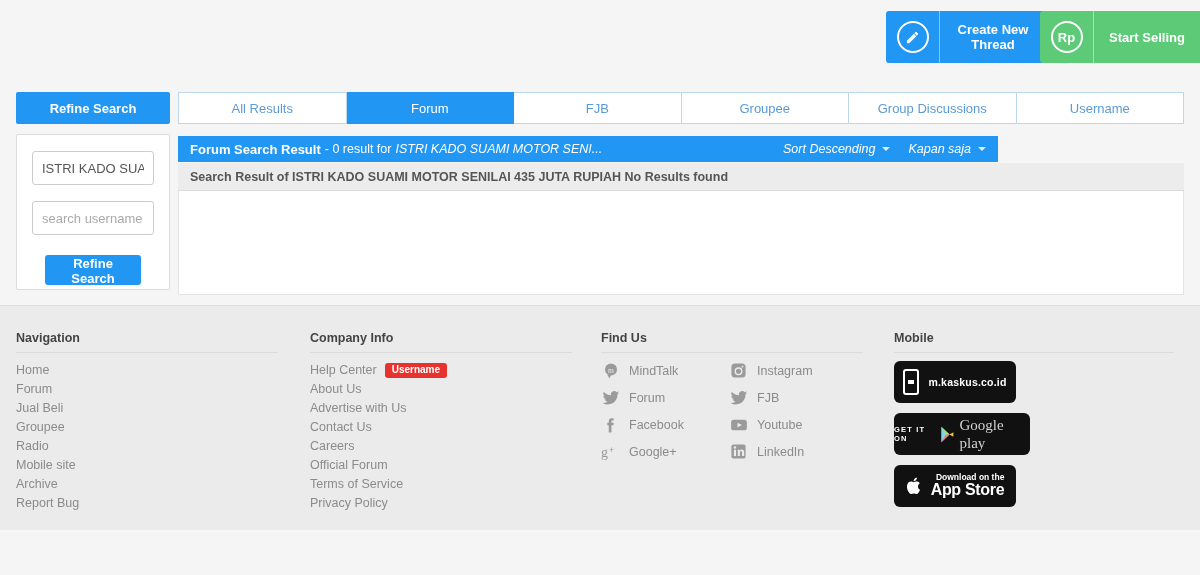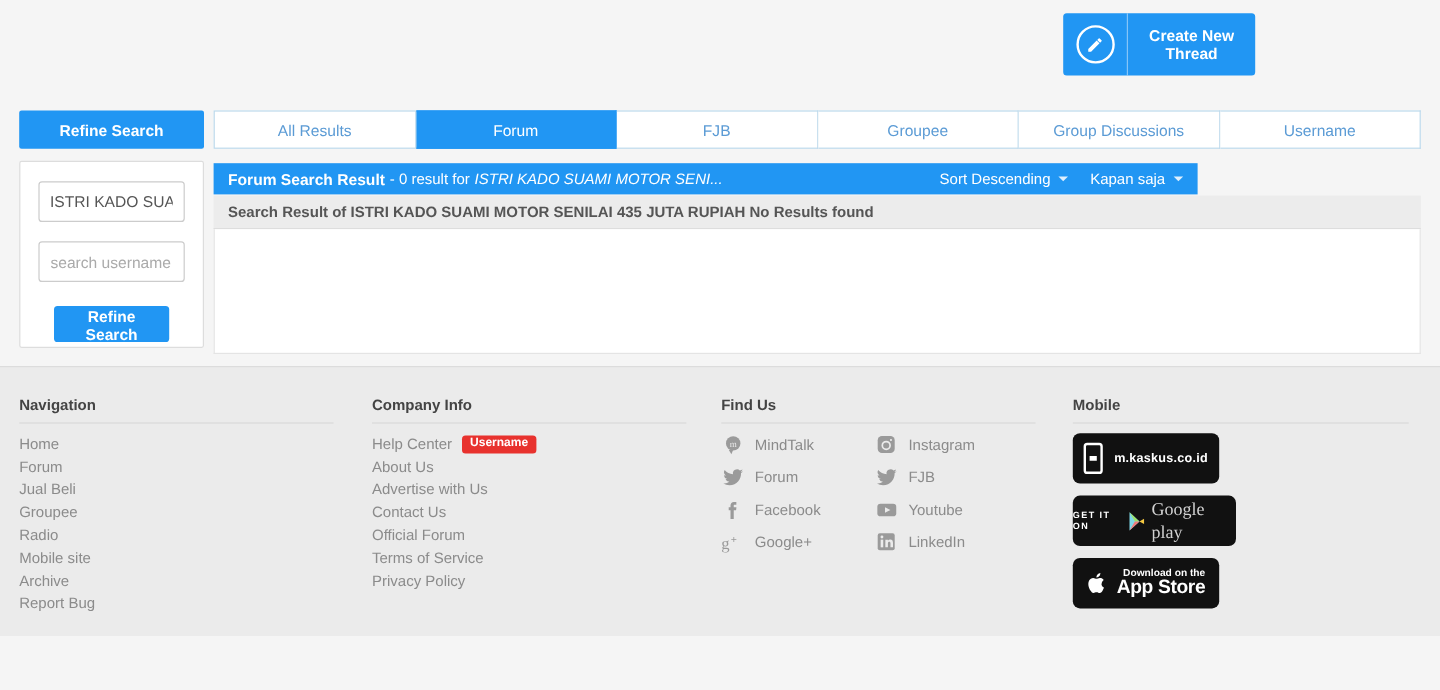--- a/index.html
+++ b/index.html
@@ -53,21 +53,21 @@
               cursor:pointer; }
 
   
   .result-head { position:absolute; left:178px; top:136px; width:820px; height:26px;
                  background:#2196f3; color:#fff; display:flex; align-items:center;
                  padding:0 12px; font-size:12.5px; }
   .rh-title { font-weight:bold; font-size:13px; }
   .rh-sub { margin-left:4px; }
   .rh-query { font-style:italic; margin-left:4px; }
   .rh-right { margin-left:auto; display:flex; align-items:center; gap:18px; font-size:12.5px; }
-  .rh-drop { display:flex; align-items:center; gap:7px; cursor:pointer; }
+  .rh-drop { display:flex; align-items:center; gap:7px; cursor:pointer;font-style:italic; }
   .caret { width:0;height:0;border-left:4px solid transparent;border-right:4px solid transparent;
            border-top:4px solid rgba(255,255,255,.85); }
   .result-row { position:absolute; left:178px; top:163px; width:1006px; height:28px;
                 background:#ececec; border-bottom:1px solid #ddd;
                 display:flex; align-items:center; padding:0 12px;
                 font-size:12.5px; font-weight:bold; color:#555; }
   .result-body { position:absolute; left:178px; top:191px; width:1006px; height:104px;
                  background:#fff; border:1px solid #e4e4e4; border-top:none; }
 
   
@@ -115,20 +115,26 @@
     <div class="cta-icon">
       <div class="ring">
         <svg width="15" height="15" viewBox="0 0 24 24" aria-hidden="true">
           <path d="M3 17.2V21h3.8L18 9.8 14.2 6 3 17.2zM20.7 7.1a1 1 0 000-1.4l-2.4-2.4a1 1 0 00-1.4 0L15 5.2 18.8 9l1.9-1.9z" fill="#fff"></path>
         </svg>
       </div>
     </div>
     <div class="cta-label">Create New Thread</div>
   </div>
 
+  <div class="cta-group cta-sell">
+    <div class="cta-icon">
+      <div class="ring">Rp</div>
+    </div>
+    <div class="cta-label">Start Selling</div>
+  </div>
 </div>
 
 <div class="refine-tab">
   <span>Refine Search</span>
 </div>
 <div class="tabs" id="tabs-host">
     <div class="tab">
       <span>All Results</span>
     </div>
     <div class="tab active">
@@ -197,20 +203,23 @@
       <div class="flink-row">
         <a class="flink">About Us</a>
       </div>
       <div class="flink-row">
         <a class="flink">Advertise with Us</a>
       </div>
       <div class="flink-row">
         <a class="flink">Contact Us</a>
       </div>
       <div class="flink-row">
+        <a class="flink">Careers</a>
+      </div>
+      <div class="flink-row">
         <a class="flink">Official Forum</a>
       </div>
       <div class="flink-row">
         <a class="flink">Terms of Service</a>
       </div>
       <div class="flink-row">
         <a class="flink">Privacy Policy</a>
       </div>
     </div>
   <div class="fcol" id="col-find" style="left:601px; width:262px;">

